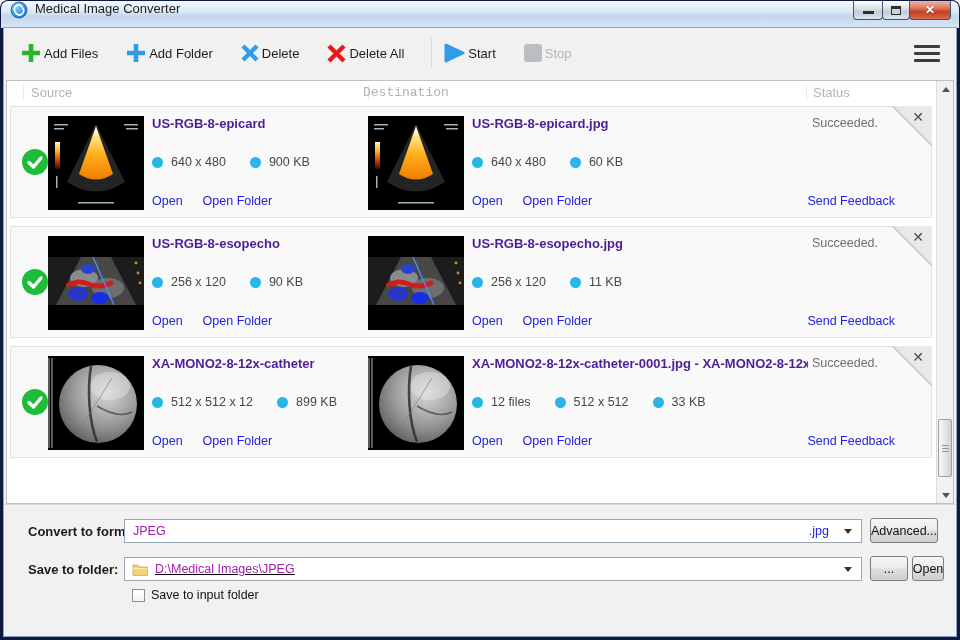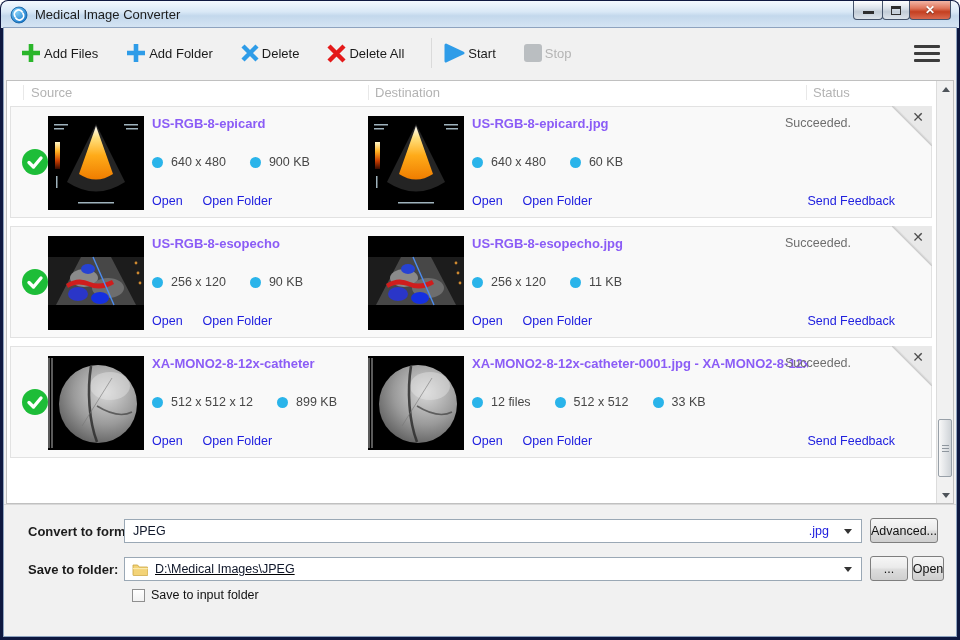--- a/index.html
+++ b/index.html
@@ -3,21 +3,21 @@
 <meta charset="utf-8">
 <style>
   * { margin:0; padding:0; box-sizing:border-box; }
   html,body { width:960px; height:640px; background:#fff; font-family:"Liberation Sans", sans-serif; }
   .window { position:absolute; left:0; top:0; width:960px; height:640px;
             background:#0e1840; border-radius:8px 8px 0 0; overflow:hidden; }
   
   .titlebar { position:absolute; left:1px; top:1px; right:1px; height:27px;
               border-radius:7px 7px 0 0;
               background:linear-gradient(#f3f9fe, #d9e8f6 40%, #c3d8ec 55%, #d6e5f4);
-              display:flex; align-items:center; }
+              display:flex; }
   .app-icon { margin:0 7px 0 9px; width:18px; height:18px; }
   .title-text { font-size:13px; color:#1c1c1c; }
   .winbtns { position:absolute; right:8px; top:0; display:flex; }
   .winbtn { height:19px; border:1px solid #45536a; border-top:none; border-radius:0 0 4px 4px;
             background:linear-gradient(#ffffff, #dbe2ea 40%, #c2ccd7 60%, #dde4eb);
             display:flex; align-items:flex-end; justify-content:center; margin-left:-1px; }
   .winbtn.min { width:30px; } .winbtn.max { width:28px; }
   .winbtn.close { width:42px; background:linear-gradient(#f3b5a5, #e0765c 40%, #c43f20 60%, #d96a50);
                   align-items:center; color:#fff; font-size:12px; font-weight:bold;
                   text-shadow:0 1px 1px rgba(0,0,0,.45); }
@@ -34,40 +34,40 @@
   .tbtn.disabled .lbl { color:#b4b4b4; }
   .tsep { width:1px; height:30px; background:#dadada; margin:0 10px 0 0; }
   .menu-btn { position:absolute; right:16px; top:17px; width:26px; height:17px;
               display:flex; flex-direction:column; justify-content:space-between; }
   .menu-btn i { display:block; height:3px; background:#3c3c3c; border-radius:1px; }
   
   .listpanel { position:absolute; left:2px; top:52px; width:948px; height:424px;
                background:#fff; border:1px solid #c0c0c0; }
   .listheader { position:absolute; left:0; top:0; right:17px; height:24px; background:#fff; }
   .listheader .h { position:absolute; top:4px; font-size:13px; color:#b3b3b3; }
-  .h-src { left:24px; } .h-dst { left:368px; } .h-sts { left:806px; }
+  .h-src { left:24px; } .h-dst { left:356px;font-family:Liberation Mono, monospace; } .h-sts { left:806px; }
   .hsep { position:absolute; top:4px; width:1px; height:15px; background:#e8e8e8; }
   .hsep1 { left:16px; } .hsep2 { left:361px; } .hsep3 { left:799px; }
   .rows { position:absolute; left:3px; top:25px; right:21px; }
   .row-card { position:relative; height:112px; margin-bottom:8px; background:#f9f9f9;
               border:1px solid #e2e2e2; }
   .check { position:absolute; left:10px; top:41px; width:28px; height:28px; }
   .thumb { position:absolute; top:9px; width:96px; height:94px; }
   .thumb svg { display:block; }
   .src-thumb { left:37px; } .dst-thumb { left:357px; }
   .info { position:absolute; top:0; height:100%; }
   .src-info { left:141px; width:212px; } .dst-info { left:461px; width:336px; }
   .row-title { position:absolute; top:9px; left:0; right:0; font-size:13px; font-weight:bold;
-               color:#8b5cf6; white-space:nowrap; overflow:hidden; }
+               color:#4c1d95; white-space:nowrap; overflow:hidden; }
   .bullets { position:absolute; top:48px; left:0; display:flex; gap:24px; white-space:nowrap; }
   .bullet { display:flex; align-items:center; gap:8px; font-size:12.5px; color:#474747; }
   .dot { width:11px; height:11px; border-radius:50%; background:#2ab4ea; flex:0 0 auto; }
   .links { position:absolute; top:87px; left:0; display:flex; gap:20px; }
   a.link { font-size:12.5px; color:#2121df; text-decoration:none; cursor:pointer; }
-  .status-text { position:absolute; left:774px; top:9px; font-size:12.5px; color:#6e6e6e; }
+  .status-text { position:absolute; left:801px; top:9px; font-size:12.5px; color:#6e6e6e; }
   .fold { position:absolute; top:-1px; right:-1px; width:40px; height:40px;
           background:linear-gradient(to bottom left, #e9e9e9 46%, #cccccc 50%, rgba(0,0,0,0) 52%); }
   .row-close { position:absolute; top:2px; right:7px; font-size:14px; color:#4d4d4d; cursor:pointer; }
   .feedback { position:absolute; top:87px; right:36px; }
   
   .scroll { position:absolute; top:0; right:0; bottom:0; width:17px; background:#f1f1f1;
             border-left:1px solid #dcdcdc; }
   .sbtn { position:absolute; left:0; width:17px; height:16px; display:flex; align-items:center; justify-content:center; }
   .sbtn.up { top:0; } .sbtn.down { bottom:0; }
   .tri-up { width:0; height:0; border-left:4px solid transparent; border-right:4px solid transparent; border-bottom:5px solid #4e545a; }
@@ -77,21 +77,21 @@
             display:flex; align-items:center; justify-content:center; flex-direction:column; gap:2px; }
   .sthumb i { display:block; width:7px; height:1px; background:#8e969e; }
   
   .bottompanel { position:absolute; left:0; right:0; top:476px; height:106px; background:#f1f1f1;
                  border-top:1px solid #d8d8d8; }
   .fieldlabel { position:absolute; left:24px; font-size:13px; font-weight:bold; color:#1b1b1b; }
   .lab1 { top:19px; } .lab2 { top:57px; }
   .combo { position:absolute; left:120px; width:738px; height:24px; background:#fff;
            border:1px solid #9aa8b5; display:flex; align-items:center; }
   .combo1 { top:14px; } .combo2 { top:52px;text-decoration:underline; }
-  .combo .value { font-size:12.5px; color:#0f172a; margin-left:8px; white-space:nowrap; }
+  .combo .value { font-size:12.5px; color:#a21caf; margin-left:8px; white-space:nowrap; }
   .combo .ext { position:absolute; right:32px; font-size:12.5px; color:#2121df; }
   .combo .drop { position:absolute; right:9px; width:0; height:0;
                  border-left:4px solid transparent; border-right:4px solid transparent; border-top:5px solid #333; }
   .folder-ic { margin-left:7px; margin-right:7px; width:16px; height:13px; flex:0 0 auto; }
   .pbtn { position:absolute; height:25px; border:1px solid #7e7e7e; border-radius:3px;
           background:linear-gradient(#f6f6f6,#ebebeb 45%,#dcdcdc 55%,#cfcfcf);
           font-size:12.5px; color:#111; display:flex; align-items:center; justify-content:center; cursor:pointer; }
   .btn-advanced { left:866px; top:13px; width:68px; }
   .btn-browse { left:866px; top:51px; width:38px; }
   .btn-open { left:908px; top:51px; width:32px; }

